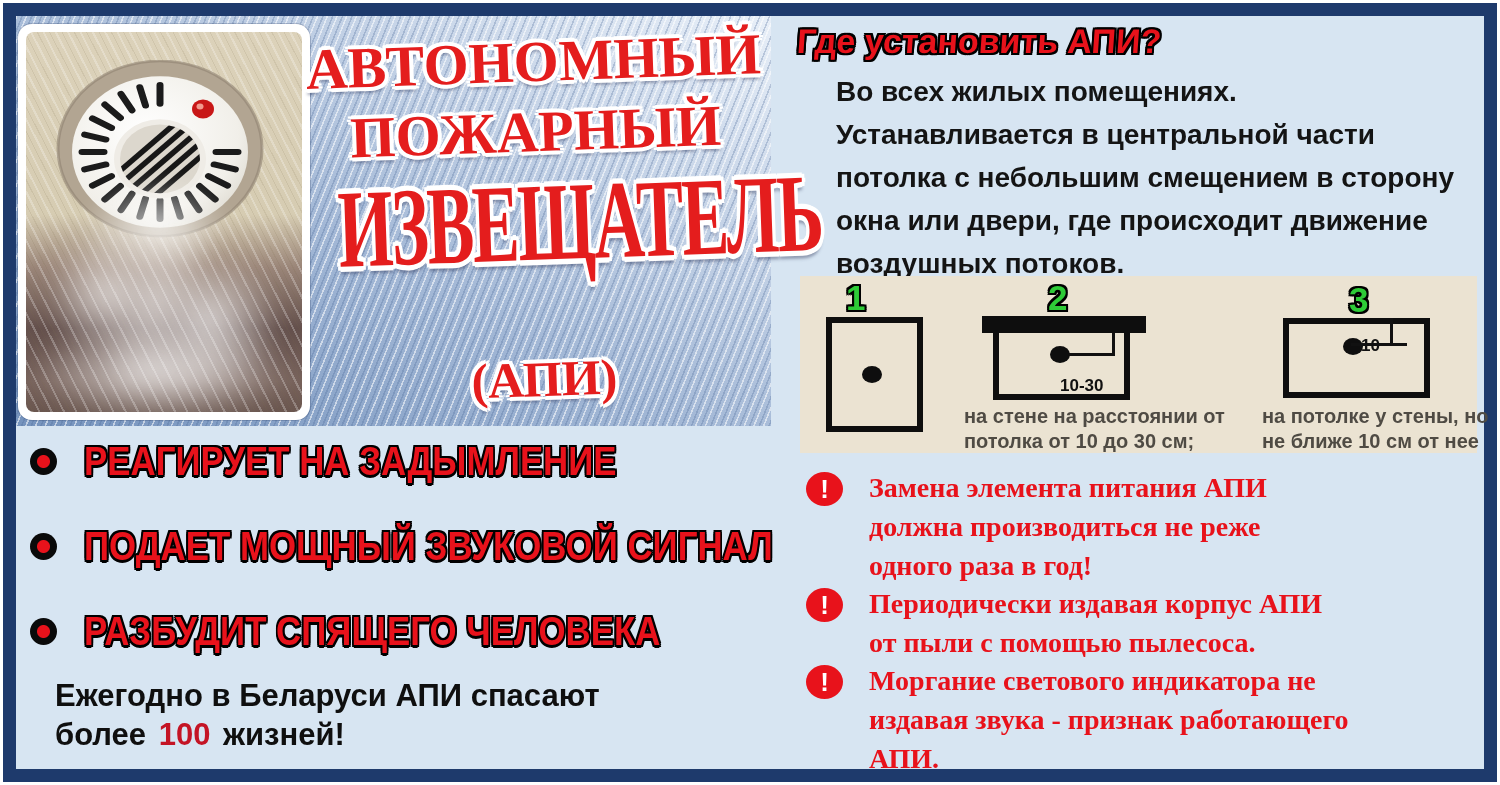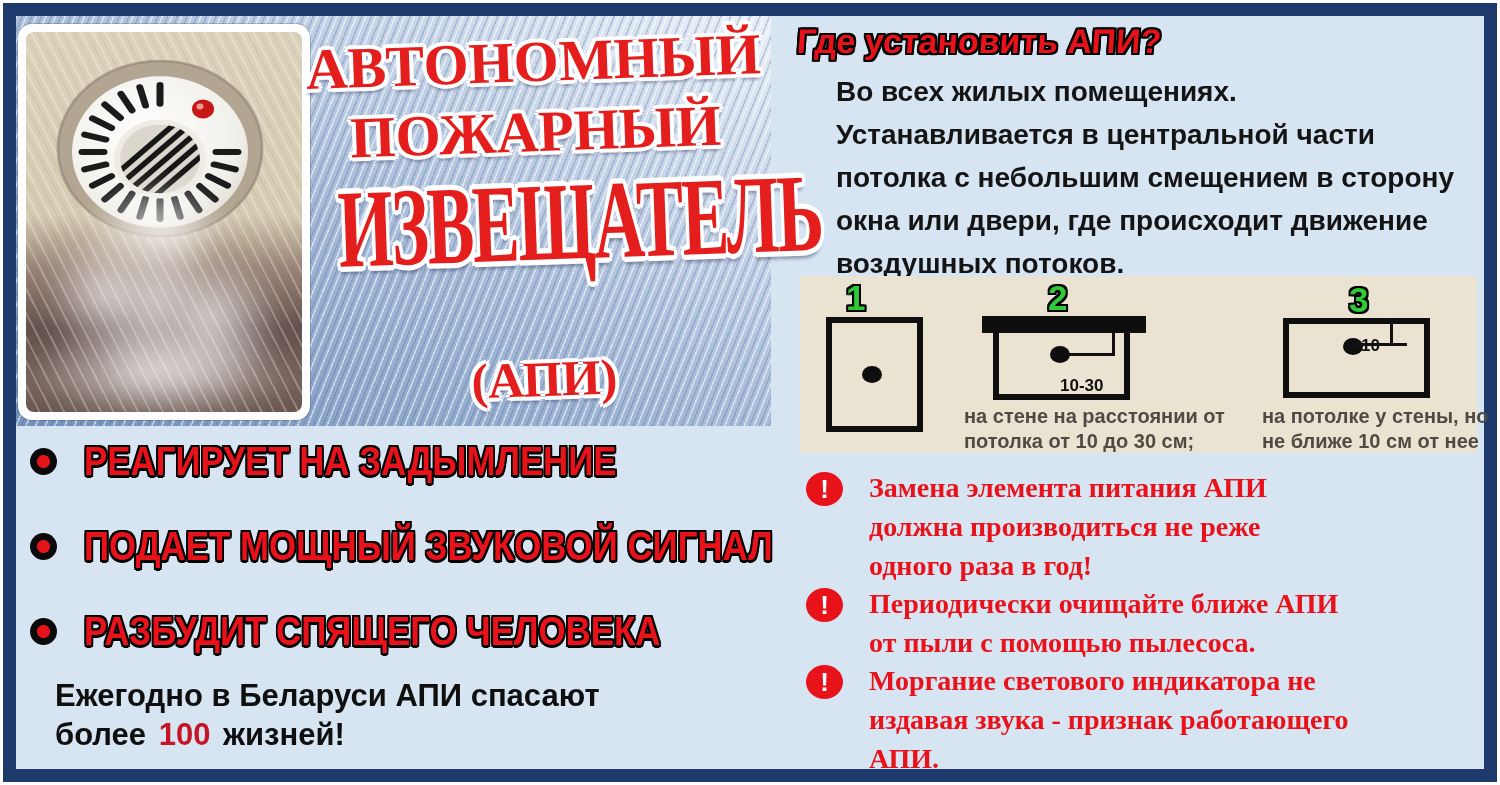--- a/index.html
+++ b/index.html
@@ -237,21 +237,21 @@
     <span class="warn-icon">!</span>
     <div class="warn-lines">
       <div>Замена элемента питания АПИ</div>
       <div>должна производиться не реже</div>
       <div>одного раза в год!</div>
     </div>
   </div>
   <div class="warning w2">
     <span class="warn-icon">!</span>
     <div class="warn-lines">
-      <div>Периодически очищайте ближе АПИ</div>
+      <div>Периодически издавая корпус АПИ</div>
       <div>от пыли с помощью пылесоса.</div>
     </div>
   </div>
   <div class="warning w3">
     <span class="warn-icon">!</span>
     <div class="warn-lines">
       <div>Моргание светового индикатора не</div>
       <div>издавая звука - признак работающего</div>
       <div>АПИ.</div>
     </div>

